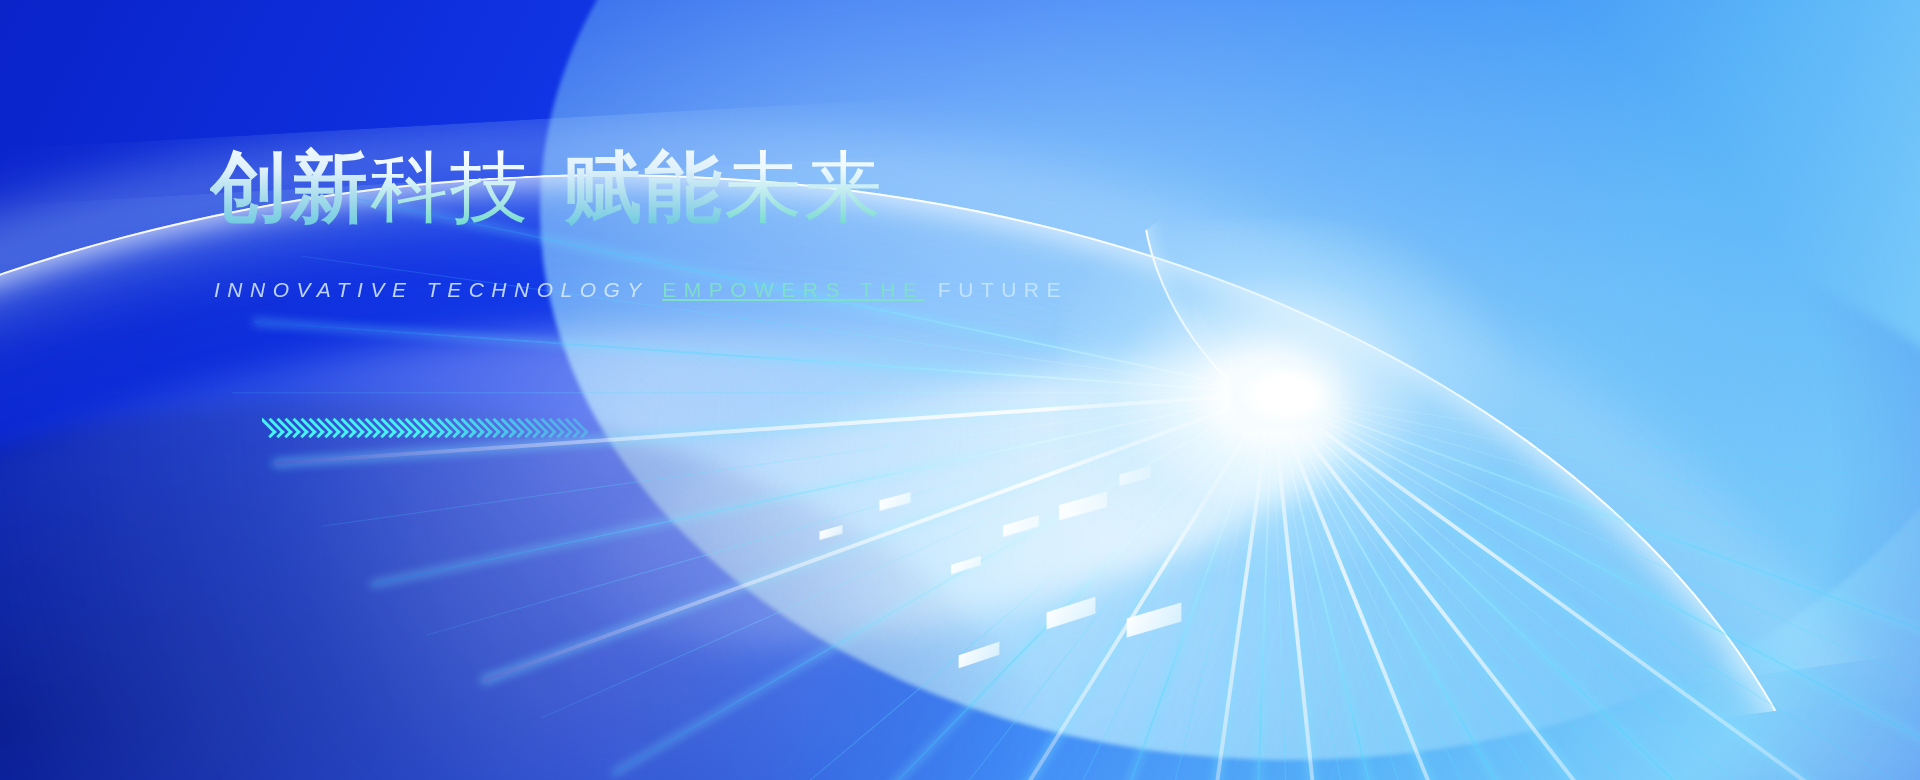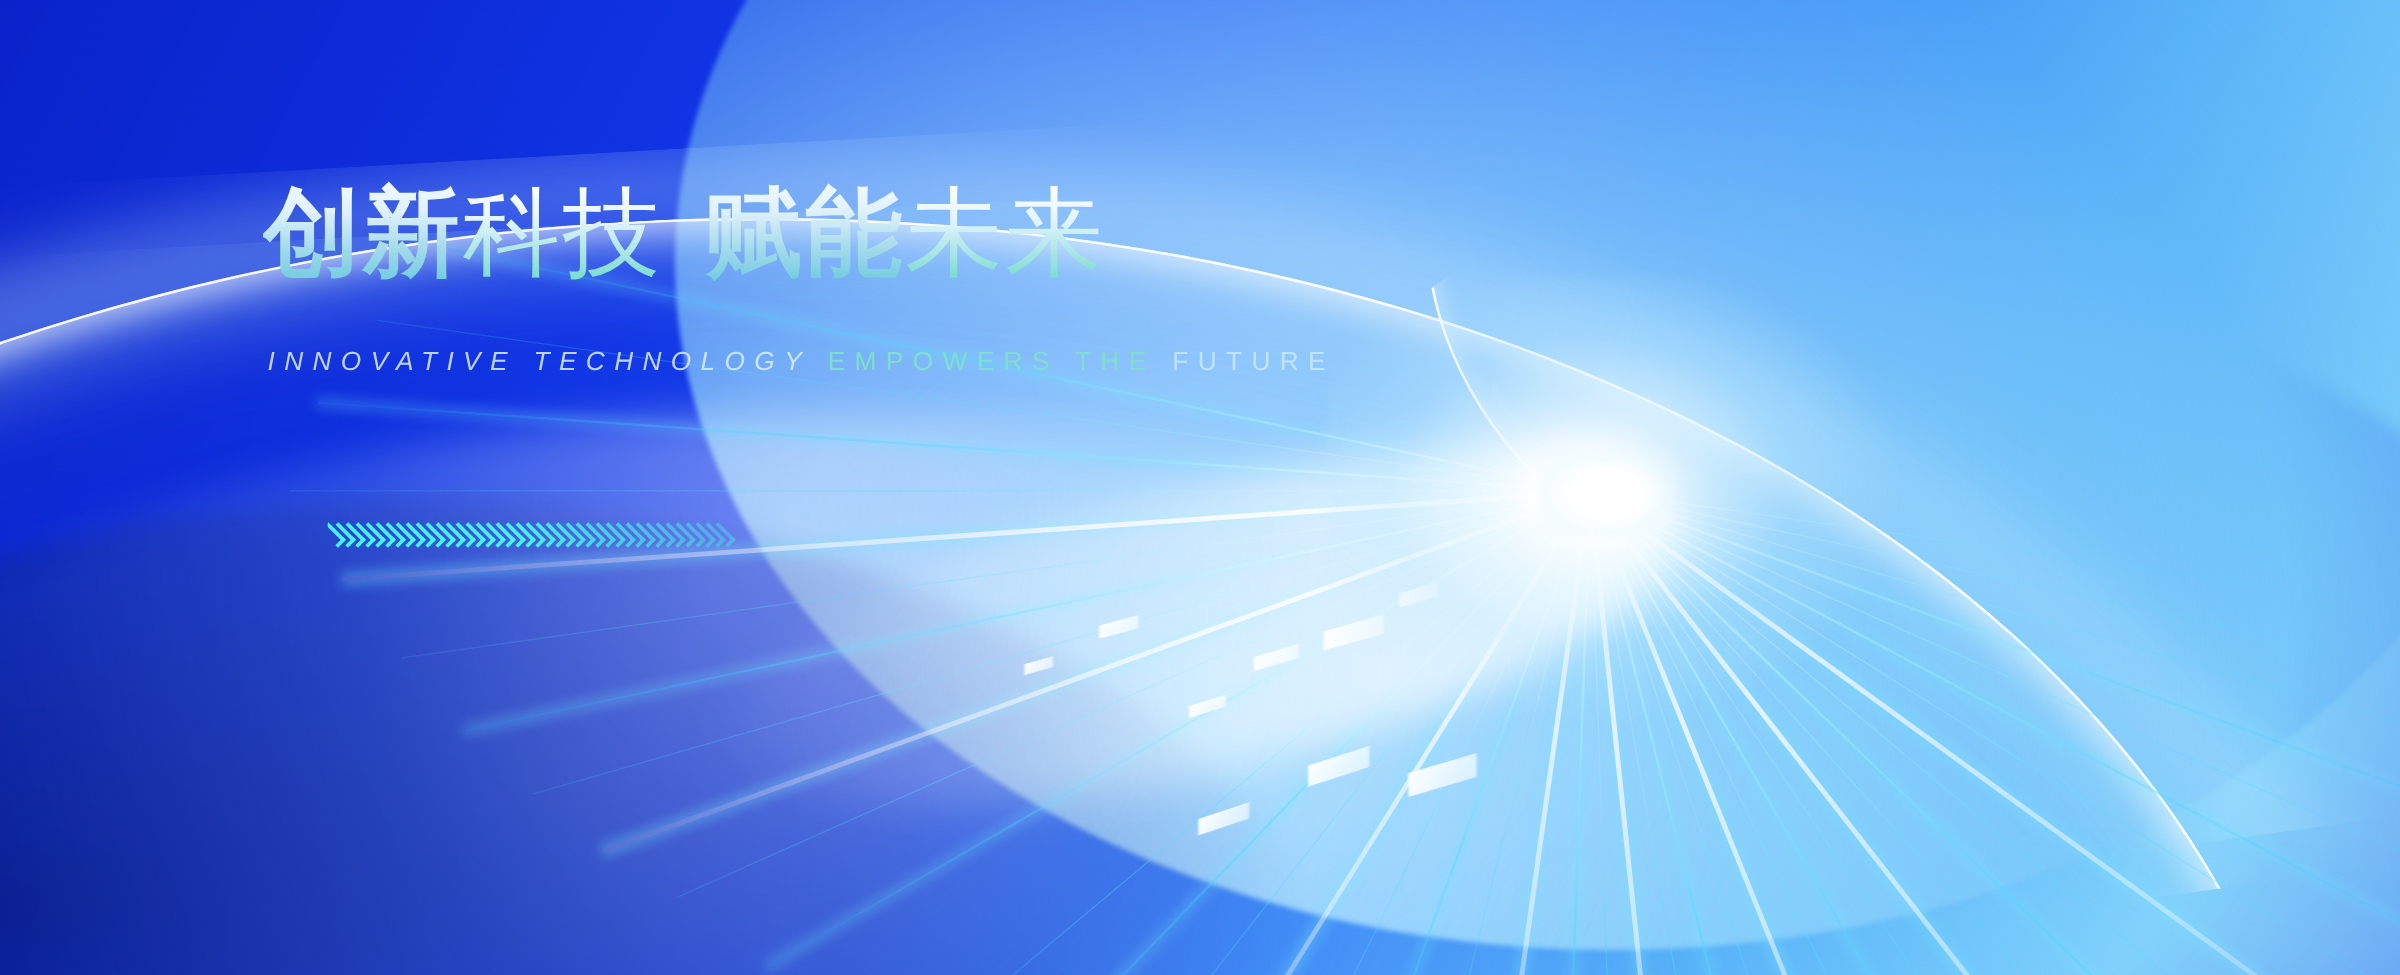--- a/index.html
+++ b/index.html
@@ -167,21 +167,21 @@
     color:transparent; -webkit-text-fill-color:transparent;
   }
   .h-gap{ display:inline-block; width:34px; }
 
   .subtitle{
     position:absolute; left:214px; top:278px;
     font-size:21px; letter-spacing:7.5px; font-weight:400;
     white-space:nowrap;
   }
   .sub-a{ color:rgba(216,238,255,0.86);font-style:italic; }
-  .sub-b{ color:rgba(126,226,200,0.92); }
+  .sub-b{ color:rgba(126,226,200,0.92);text-decoration:underline; }
   .sub-c{ color:rgba(206,234,255,0.80); }
 
   
   .chev-row{
     position:absolute; left:262px; top:414px;
     width:440px; height:28px;
     display:flex; align-items:center; gap:0px;
     -webkit-mask-image:linear-gradient(90deg, #000 0%, #000 36%, rgba(0,0,0,0.55) 62%, rgba(0,0,0,0.12) 88%, rgba(0,0,0,0) 100%);
     mask-image:linear-gradient(90deg, #000 0%, #000 36%, rgba(0,0,0,0.55) 62%, rgba(0,0,0,0.12) 88%, rgba(0,0,0,0) 100%);
   }

